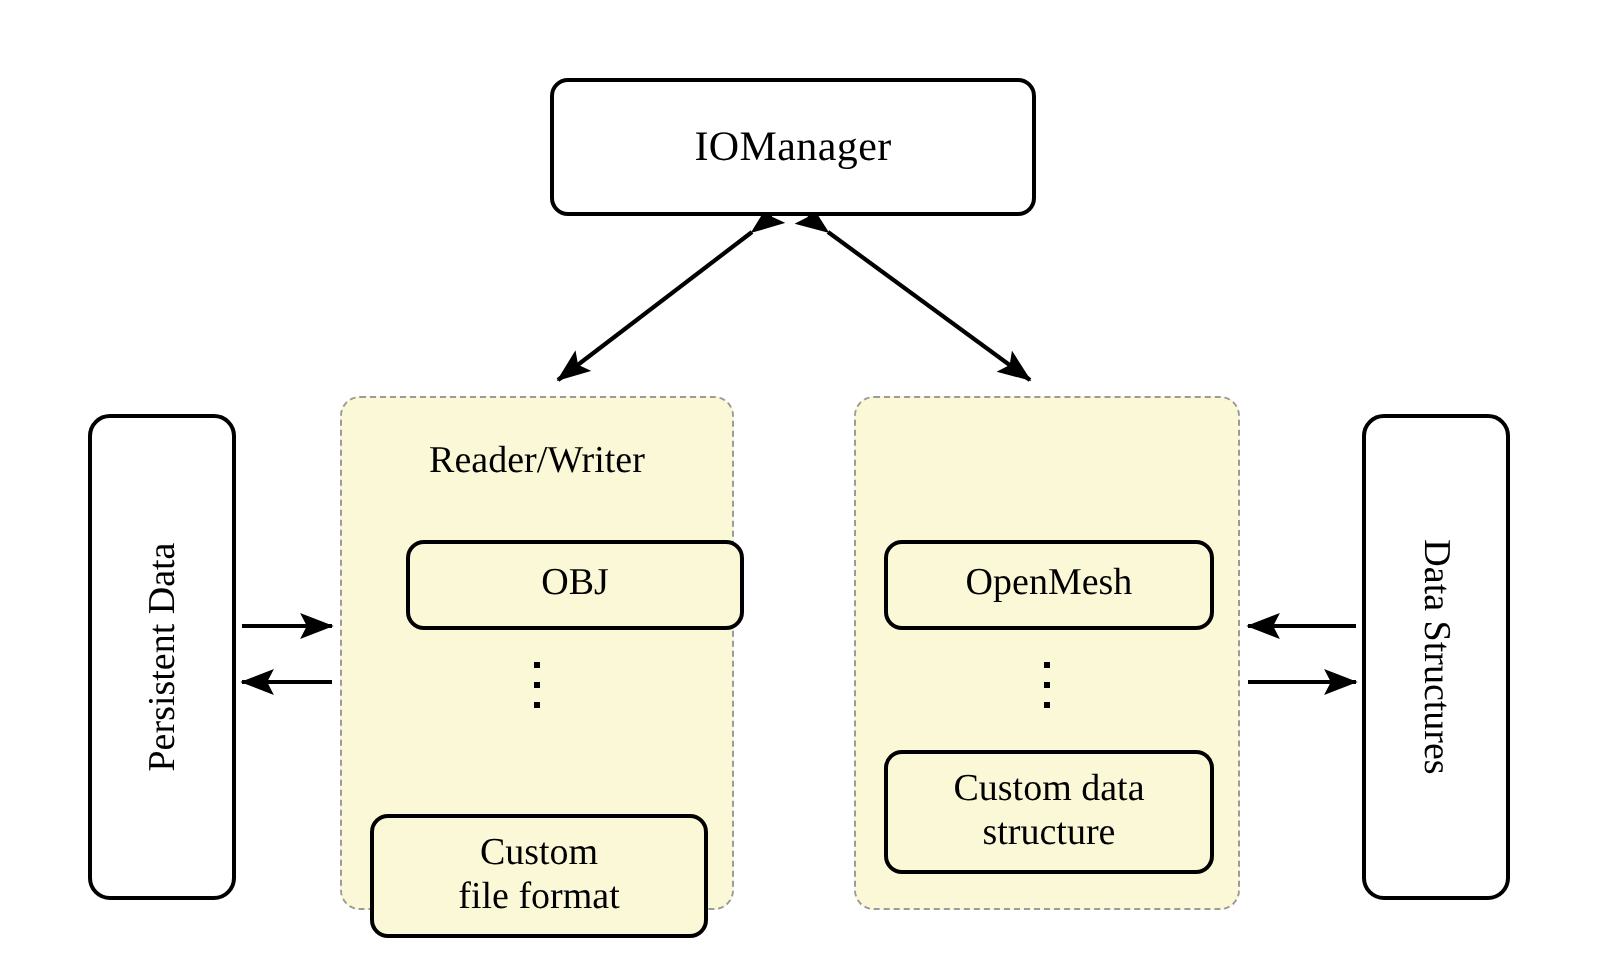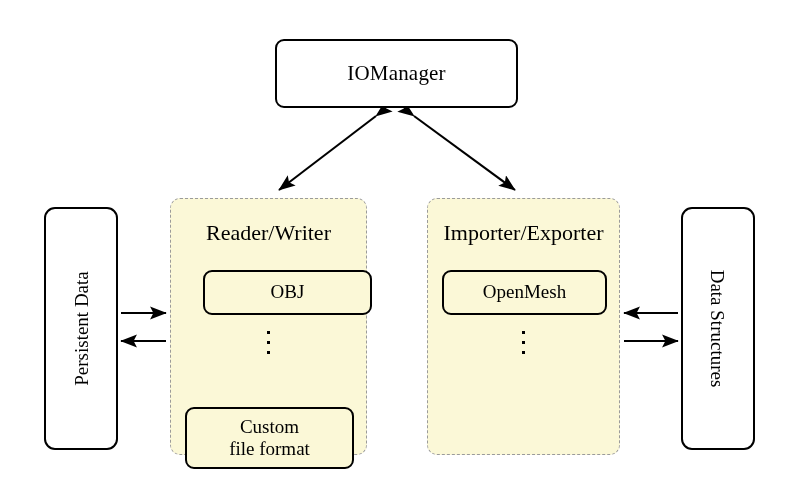--- a/index.html
+++ b/index.html
@@ -95,21 +95,21 @@
     top: 198px;
     width: 193px;
     height: 257px;
   }
   .group-title {
     position: absolute;
     left: 0;
     right: 0;
     top: 21px;
     text-align: center;
-    font-size: 22px;
+    font-size: 19px;
     white-space: nowrap;
   }
 
   
   .item {
     position: absolute;
     box-sizing: border-box;
     display: flex;
     align-items: center;
     justify-content: center;
@@ -232,27 +232,32 @@
 
     <div class="item" id="item-custom-file-format">
       <span>
         <span>Custom</span><br>
         <span>file format</span>
       </span>
     </div>
   </div>
 
   <div class="group" id="group-importer-exporter">
-    <div class="group-title">Importer/Exporter</div>
 
     <div class="item" id="item-openmesh">
       <span>OpenMesh</span>
     </div>
 
     <div class="vdots">
       <i></i>
         <i></i>
         <i></i>
     </div>
 
+    <div class="item" id="item-custom-data-structure">
+      <span>
+        <span>Custom data</span><br>
+        <span>structure</span>
+      </span>
+    </div>
   </div>
 
 </div>
 
 </body></html>

